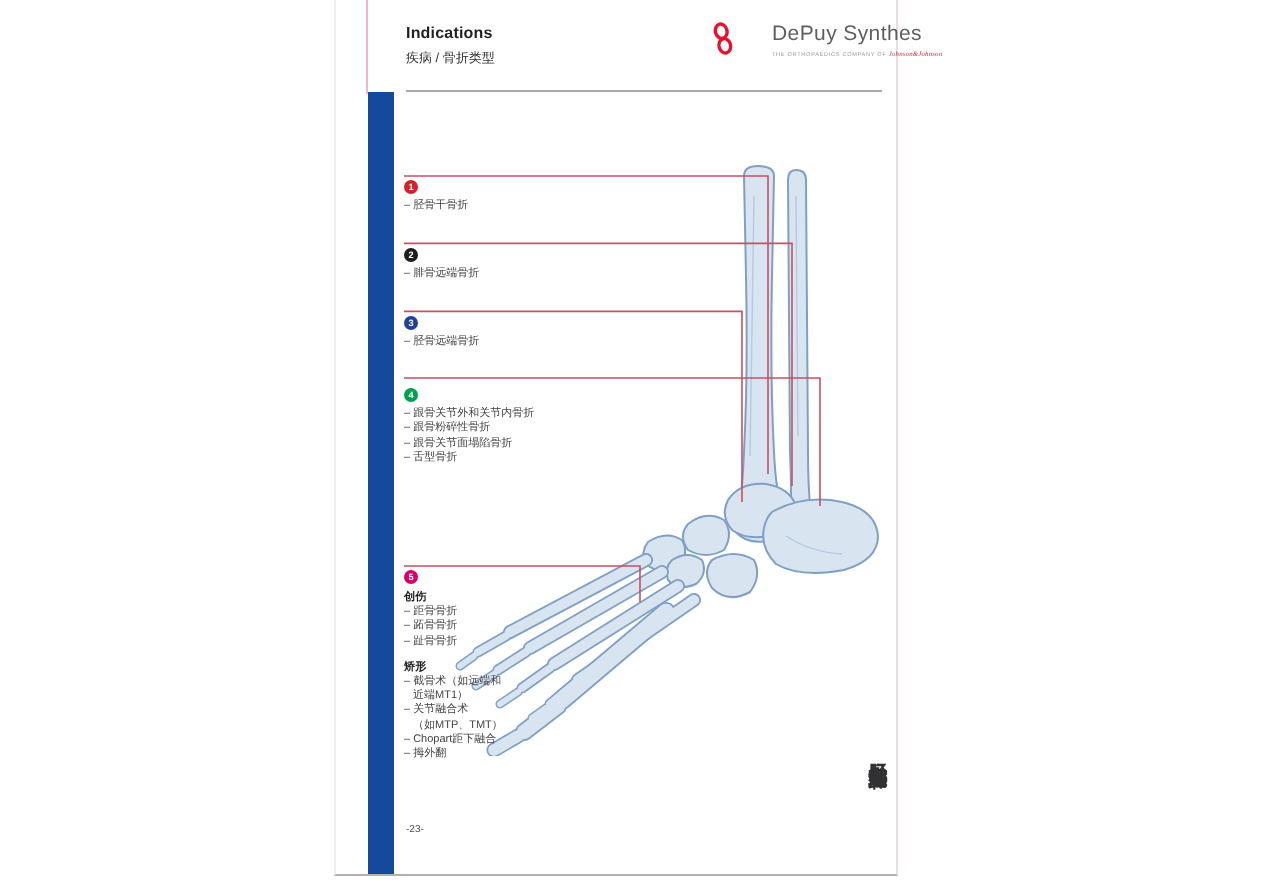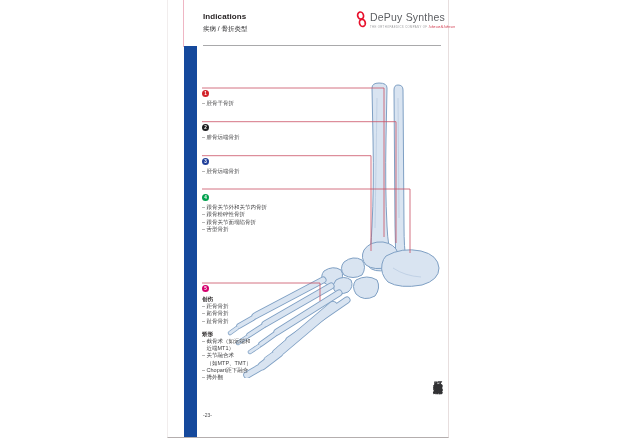--- a/index.html
+++ b/index.html
@@ -8,21 +8,21 @@
   .page{position:absolute;left:167px;top:0;width:280px;height:437px;background:#fff;
         border-left:1px solid #f1eded;border-right:1px solid #e7dede;border-bottom:1px solid #b4aeae;}
   .trim-line{position:absolute;left:183px;top:0;width:1px;height:47px;background:#efb6c4;}
   .accent-bar{position:absolute;left:184px;top:46px;width:13px;height:391px;background:#15499c;}
 
   .hdr-title{position:absolute;left:203px;top:12px;font-size:8px;font-weight:bold;color:#231f20;letter-spacing:.1px;}
   .hdr-sub{position:absolute;left:203px;top:25px;font-size:6.5px;color:#2e2e30;}
   .hdr-divider{position:absolute;left:203px;top:45px;width:238px;height:1px;background:#a9a9ab;}
 
   .logo{position:absolute;left:356px;top:11px;display:flex;align-items:flex-start;}
-  .logo-text{margin-left:3px;display:flex;flex-direction:column;}
+  .logo-text{margin-left:19px;display:flex;flex-direction:column;}
   .logo-brand{font-size:10.5px;font-weight:500;color:#5c5e62;letter-spacing:.2px;line-height:12px;}
   .logo-tagline{font-size:2.8px;color:#9b9b9d;letter-spacing:.35px;margin-top:1.5px;white-space:nowrap;}
   .logo-parent{font-family:"Liberation Serif",serif;font-style:italic;color:#cf2f44;font-size:3.4px;letter-spacing:.1px;}
 
   .item{position:absolute;left:202px;z-index:4;}
   .dot{width:7px;height:7px;border-radius:50%;color:#fff;font-size:4.6px;font-weight:bold;
        display:flex;align-items:center;justify-content:center;line-height:7px;}
   .c1{background:#d2232a;} .c2{background:#1d1d1f;} .c3{background:#21409a;}
   .c4{background:#00a14e;} .c5{background:#d4006e;}
   .item-line{font-size:5.5px;line-height:7.3px;color:#3f3f41;white-space:nowrap;}

